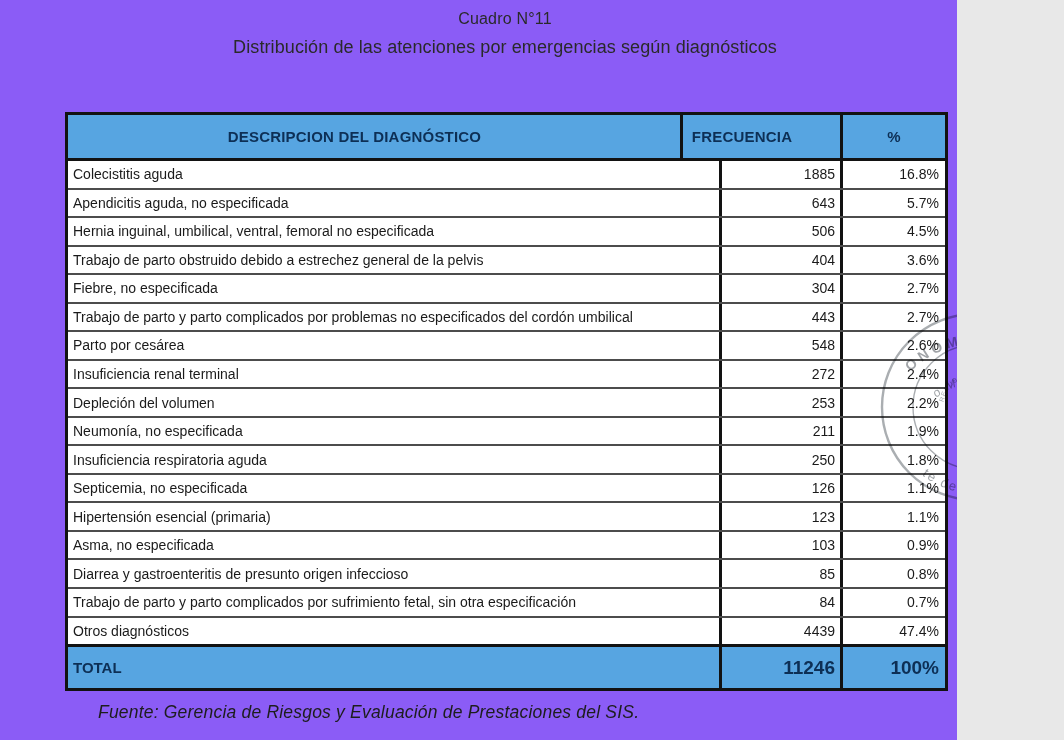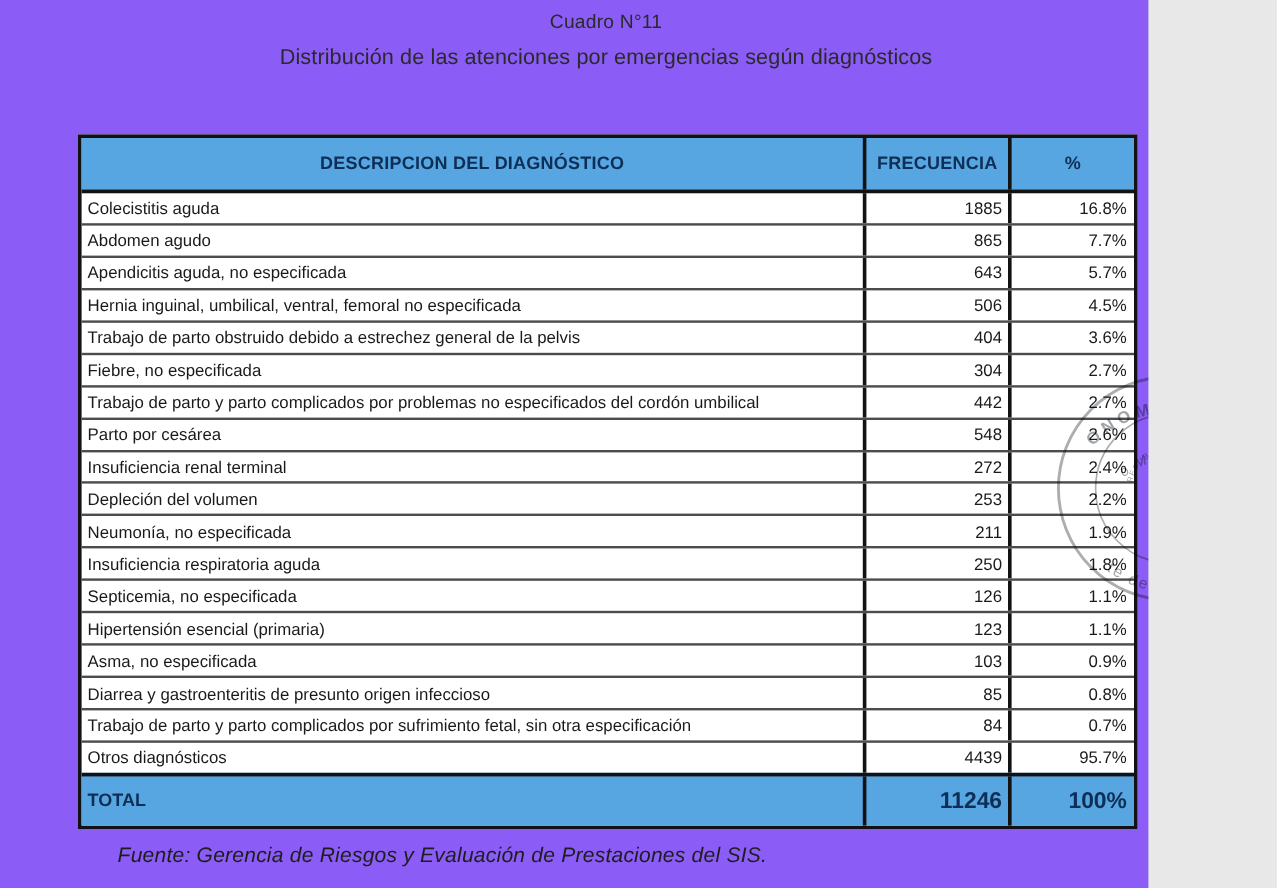--- a/index.html
+++ b/index.html
@@ -13,21 +13,21 @@
   .tbl{
     position:absolute;left:65px;top:112px;width:883px;height:579px;
     box-sizing:border-box;border:3px solid #121212;background:#fff;
     display:flex;flex-direction:column;
   }
   .row{display:flex;align-items:stretch;min-height:0;}
   .c{display:flex;align-items:center;box-sizing:border-box;min-width:0;}
   .desc{flex:1;padding-left:5px;}
   .freq{width:121px;border-left:3px solid #121212;justify-content:flex-end;padding-right:5px;}
   .pct{width:105px;border-left:3px solid #121212;justify-content:flex-end;padding-right:6px;}
-  .row.header{height:43px;flex:none;background:#57a5e1;border-bottom:3px solid #121212;}
+  .row.header{height:43px;flex:none;background:#57a5e1;border-bottom:3px solid #121212;gap:39px;}
   .row.header .c{justify-content:center;padding:0;font-weight:bold;font-size:15px;
     color:#0d2f55;letter-spacing:.2px;}
   .row.data{flex:1;font-size:14px;color:#1a1a1a;}
   .row.data + .row.data{border-top:2px solid #4c4c4c;}
   .row.data .freq,.row.data .pct{font-size:14px;}
   .row.total{height:41px;flex:none;background:#57a5e1;border-top:3px solid #121212;
     font-weight:bold;color:#0d2f55;}
   .row.total .desc{font-size:15px;}
   .row.total .freq,.row.total .pct{font-size:19px;}
   .source{
@@ -53,25 +53,20 @@
       <div class="c pct">%</div>
     </div>
 
     <div style="display:flex;flex-direction:column;flex:1;min-height:0;" id="tbody">
     <div class="row data">
       <div class="c desc">Colecistitis aguda</div>
       <div class="c freq">1885</div>
       <div class="c pct">16.8%</div>
     </div>
 
-    <div class="row data">
-      <div class="c desc">Abdomen agudo</div>
-      <div class="c freq">865</div>
-      <div class="c pct">7.7%</div>
-    </div>
 
     <div class="row data">
       <div class="c desc">Apendicitis aguda, no especificada</div>
       <div class="c freq">643</div>
       <div class="c pct">5.7%</div>
     </div>
 
     <div class="row data">
       <div class="c desc">Hernia inguinal, umbilical, ventral, femoral no especificada</div>
       <div class="c freq">506</div>
@@ -85,21 +80,21 @@
     </div>
 
     <div class="row data">
       <div class="c desc">Fiebre, no especificada</div>
       <div class="c freq">304</div>
       <div class="c pct">2.7%</div>
     </div>
 
     <div class="row data">
       <div class="c desc">Trabajo de parto y parto complicados por problemas no especificados del cordón umbilical</div>
-      <div class="c freq">442</div>
+      <div class="c freq">443</div>
       <div class="c pct">2.7%</div>
     </div>
 
     <div class="row data">
       <div class="c desc">Parto por cesárea</div>
       <div class="c freq">548</div>
       <div class="c pct">2.6%</div>
     </div>
 
     <div class="row data">
@@ -153,21 +148,21 @@
 
     <div class="row data">
       <div class="c desc">Trabajo de parto y parto complicados por sufrimiento fetal, sin otra especificación</div>
       <div class="c freq">84</div>
       <div class="c pct">0.7%</div>
     </div>
 
     <div class="row data">
       <div class="c desc">Otros diagnósticos</div>
       <div class="c freq">4439</div>
-      <div class="c pct">95.7%</div>
+      <div class="c pct">47.4%</div>
     </div>
   </div>
 
     <div class="row total">
       <div class="c desc">TOTAL</div>
       <div class="c freq">11246</div>
       <div class="c pct">100%</div>
     </div>
   </div>
 

